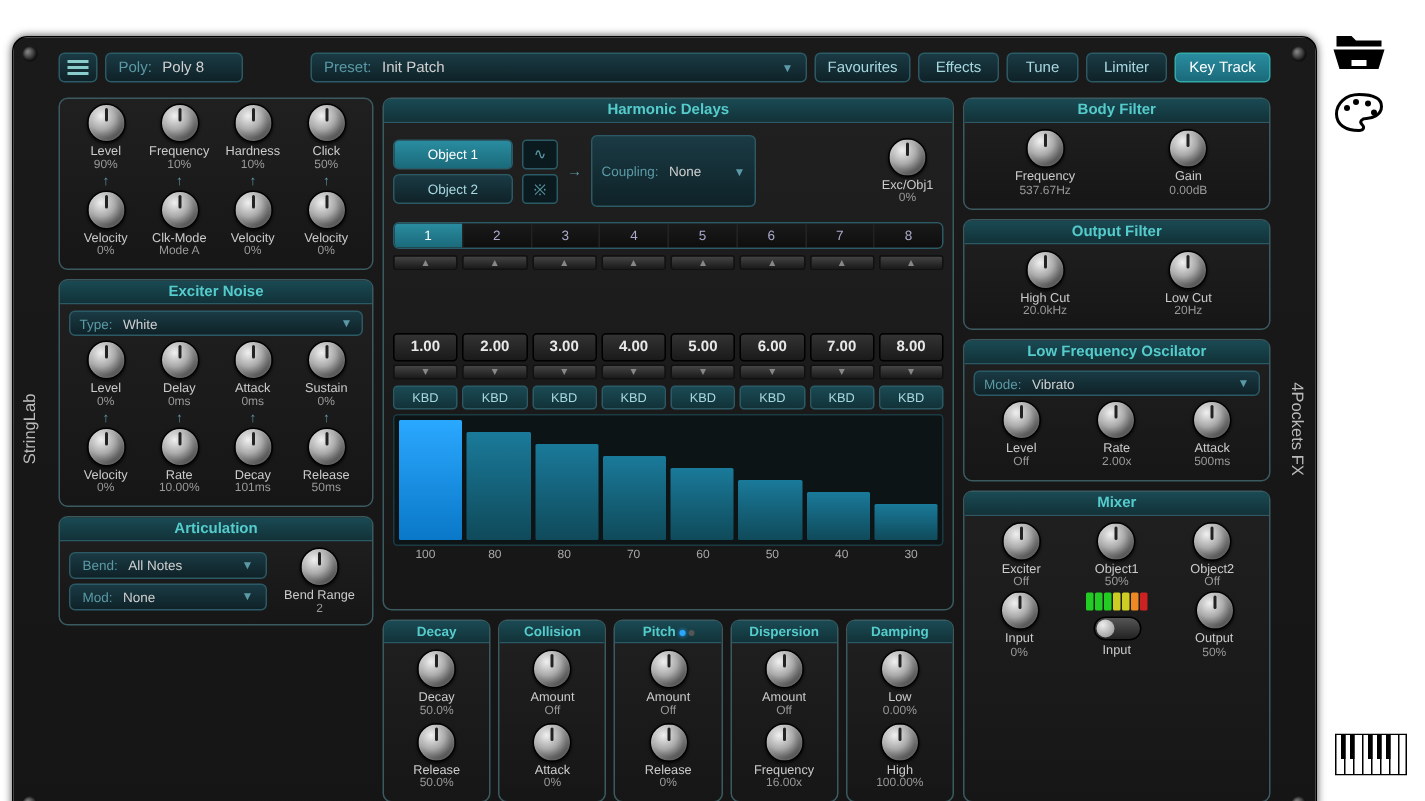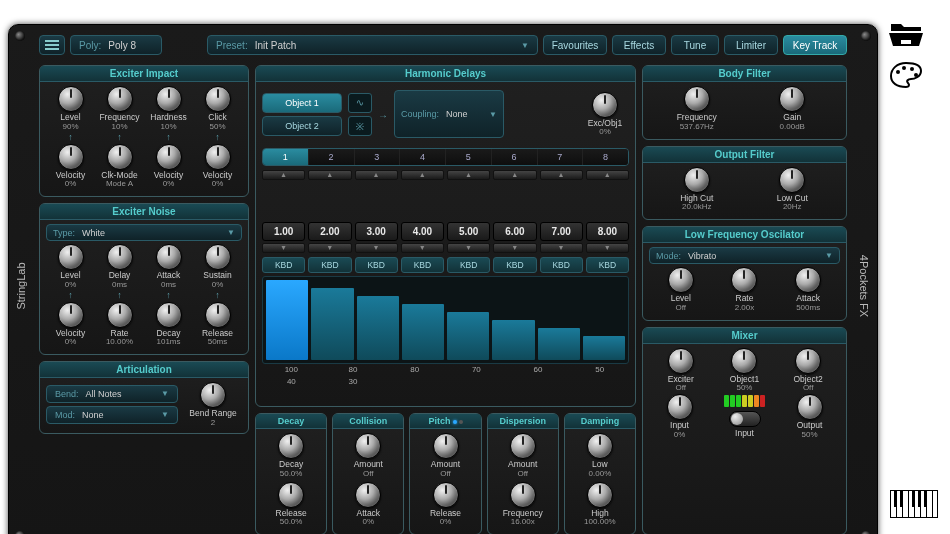--- a/index.html
+++ b/index.html
@@ -90,21 +90,21 @@
     color:#888; font-size:8px; text-align:center; line-height:8px; cursor:pointer;}
   .val-box { background:linear-gradient(180deg,#333,#1a1a1a); border:1px solid #000; border-radius:3px;
     color:#e8e8e8; text-align:center; font-size:10px; font-weight:bold; padding:3px 4px;margin-top:40px; }
   .kbd-btn { background:linear-gradient(180deg,#1a4a54,#123238); border:1px solid #2a5a66; border-radius:3px;
     color:#a8d8e0; text-align:center; font-size:8.5px; padding:2px 0; cursor:pointer;}
 
   .bars-area { display:grid; grid-template-columns:repeat(8,1fr); gap:3px; height:88px; margin-top:3px;
     background:#0c1416; border:1px solid #1a3a44; border-radius:3px; padding:3px; align-items:end;}
   .bar { width:100%; background:linear-gradient(180deg,#1a7a9a,#0f4a5a); border-radius:1px; }
   .bar.active { background:linear-gradient(180deg,#2aa8ff,#0a78c8); }
-  .bar-labels { display:grid; grid-template-columns:repeat(6,1fr); gap:3px; margin-top:1px;}
+  .bar-labels { display:grid; grid-template-columns:repeat(8,1fr); gap:3px; margin-top:1px;}
   .bar-labels span { font-size:8px; color:#aaa; text-align:center; }
 
   .sub-row { display:flex; gap:5px; }
   .subpanel { flex:1; }
   .subpanel .panel-title { font-size:9px; }
   .subpanel .knob-cell { width:100%; }
   .subpanel .knob-row { flex-direction:column; gap:4px; }
 
   .dot { width:4px; height:4px; border-radius:50%; display:inline-block; margin-left:2px; }
   .dot.blue { background:#2aa8ff; box-shadow:0 0 3px #2aa8ff; }
@@ -159,21 +159,20 @@
     <div class="btn plain" style="width:48px">Tune</div>
     <div class="btn plain" style="width:54px">Limiter</div>
     <div class="btn highlight" style="width:64px">Key Track</div>
   </div>
 
   <div class="content">
 
     <div class="col left">
 
       <div class="panel">
-        <div class="panel-title">Exciter Impact</div>
         <div class="knob-row" id="ei-row1">
             <div class="knob-cell">
     <div class="knob"></div>
     <div class="knob-label">Level</div>
     <div class="knob-value">90%</div>
             </div>
             <div class="knob-cell">
     <div class="knob"></div>
     <div class="knob-label">Frequency</div>
     <div class="knob-value">10%</div>

